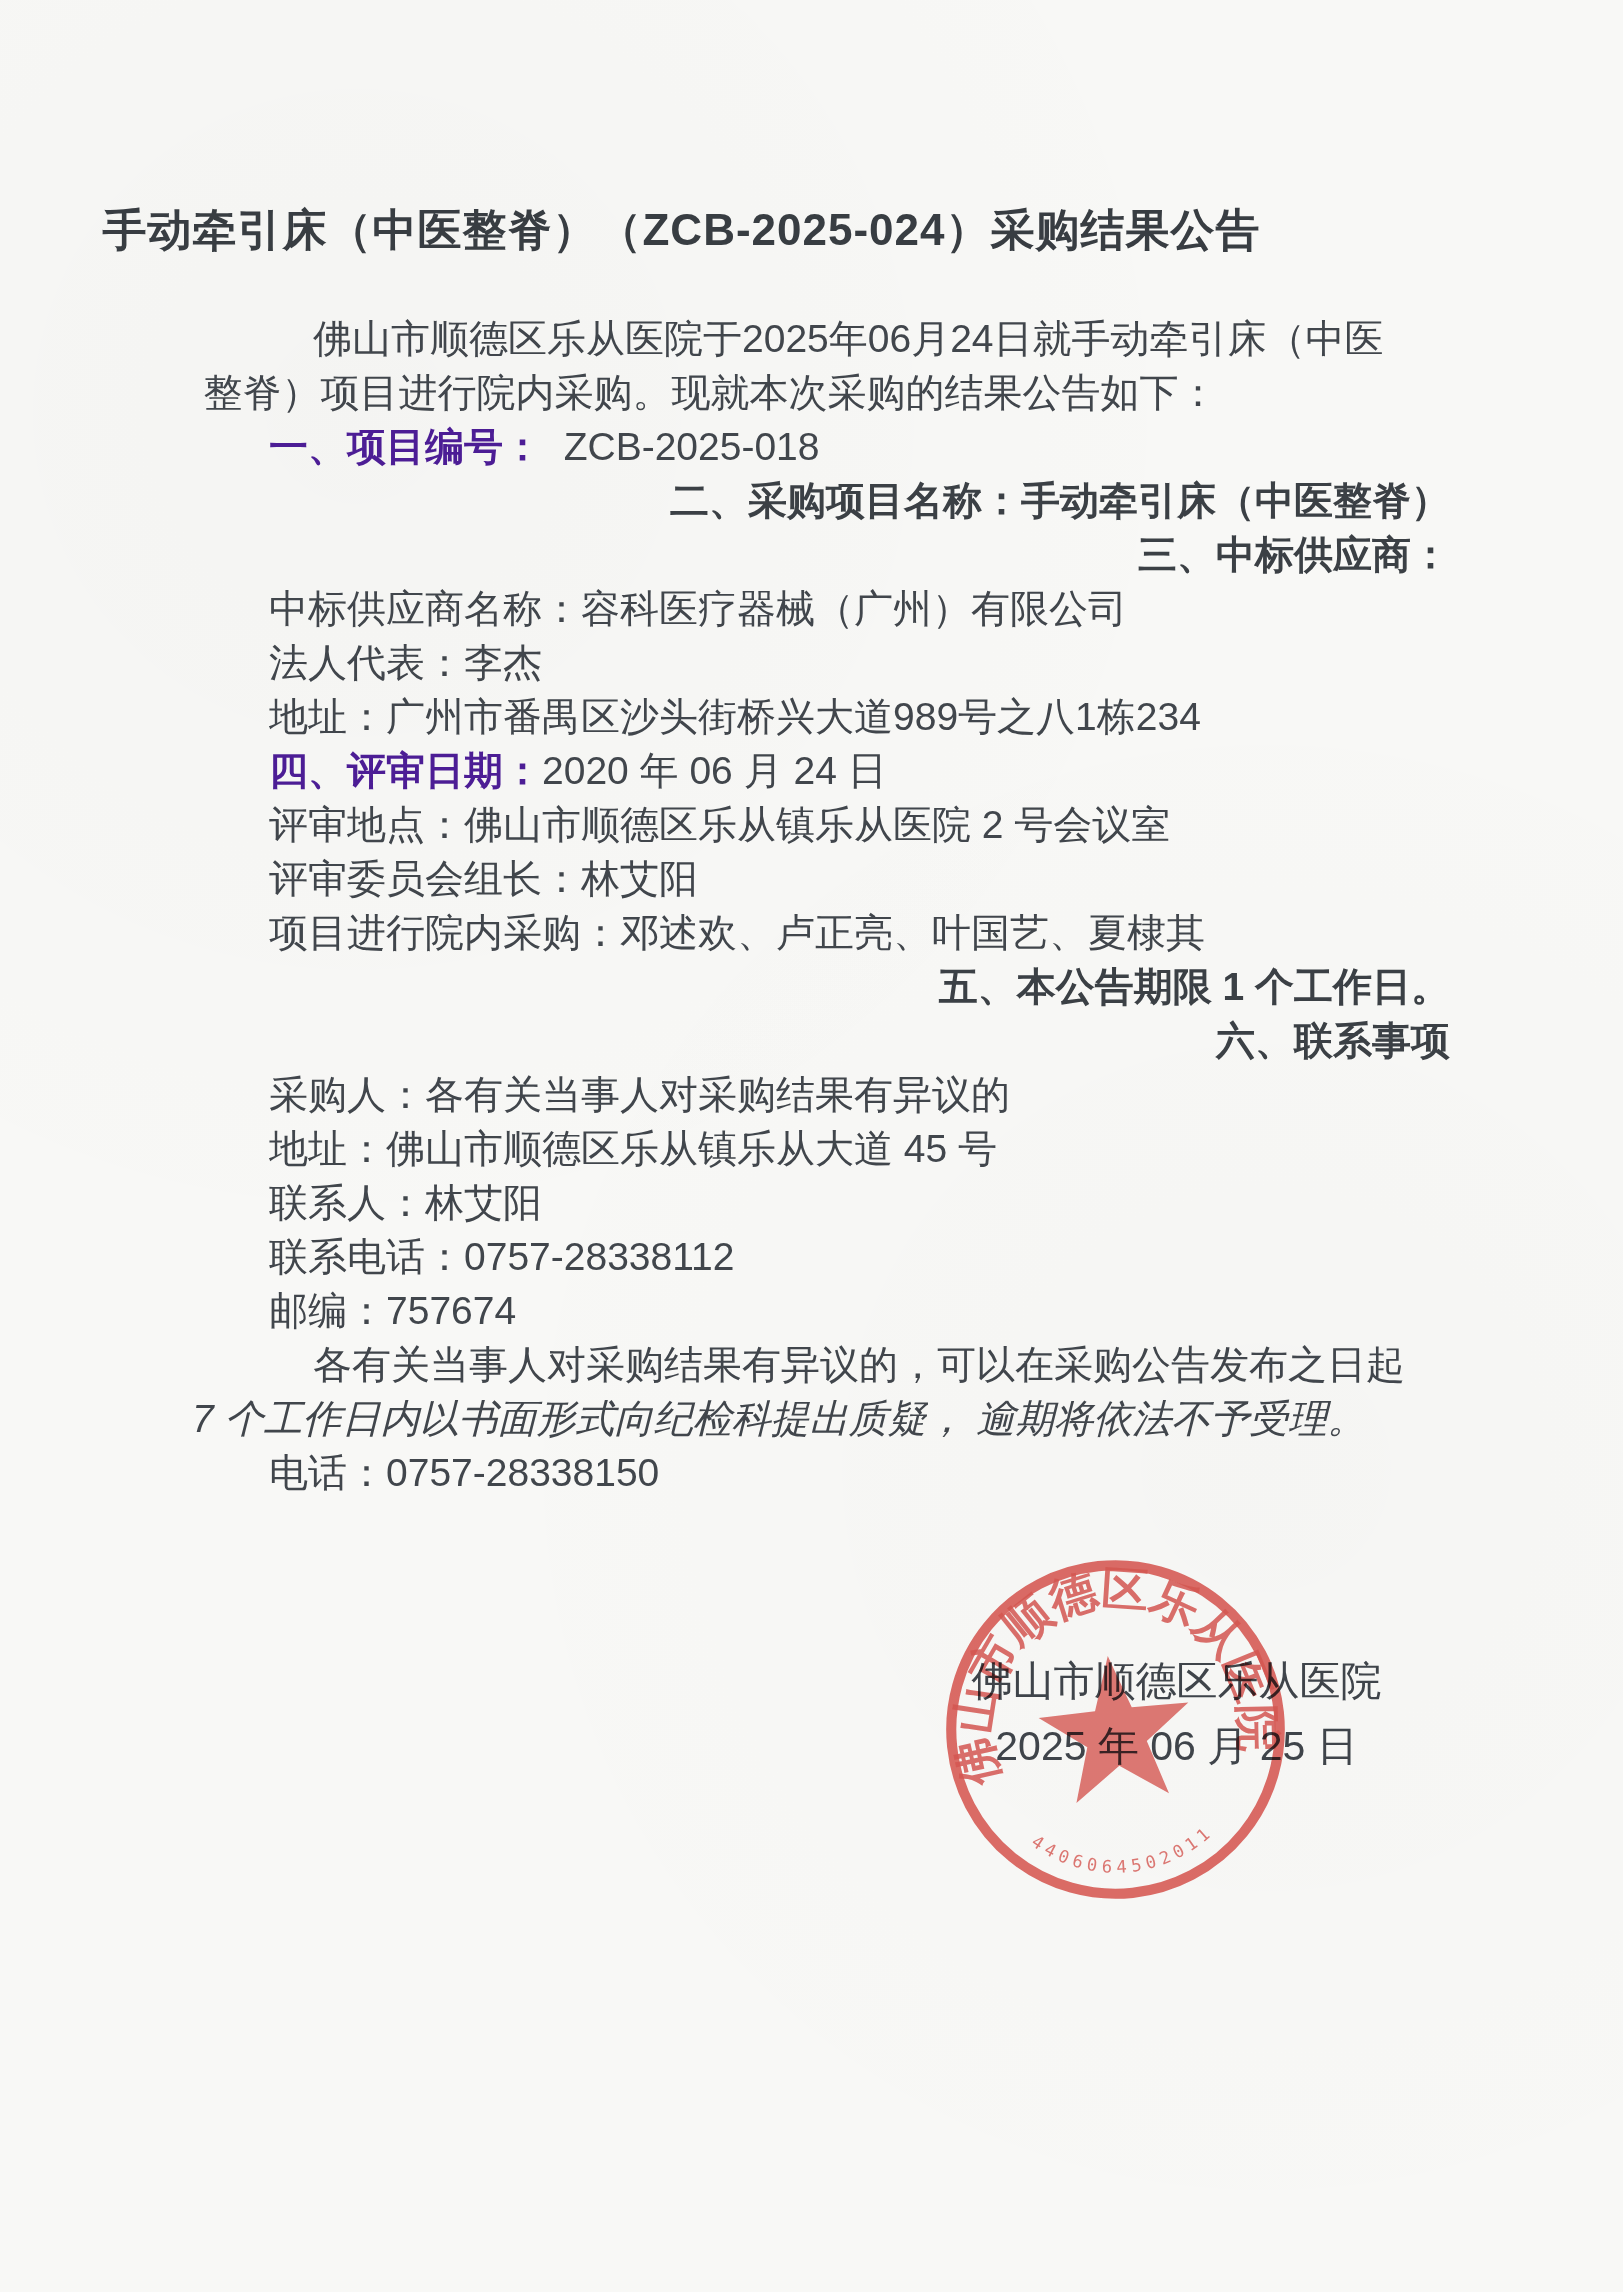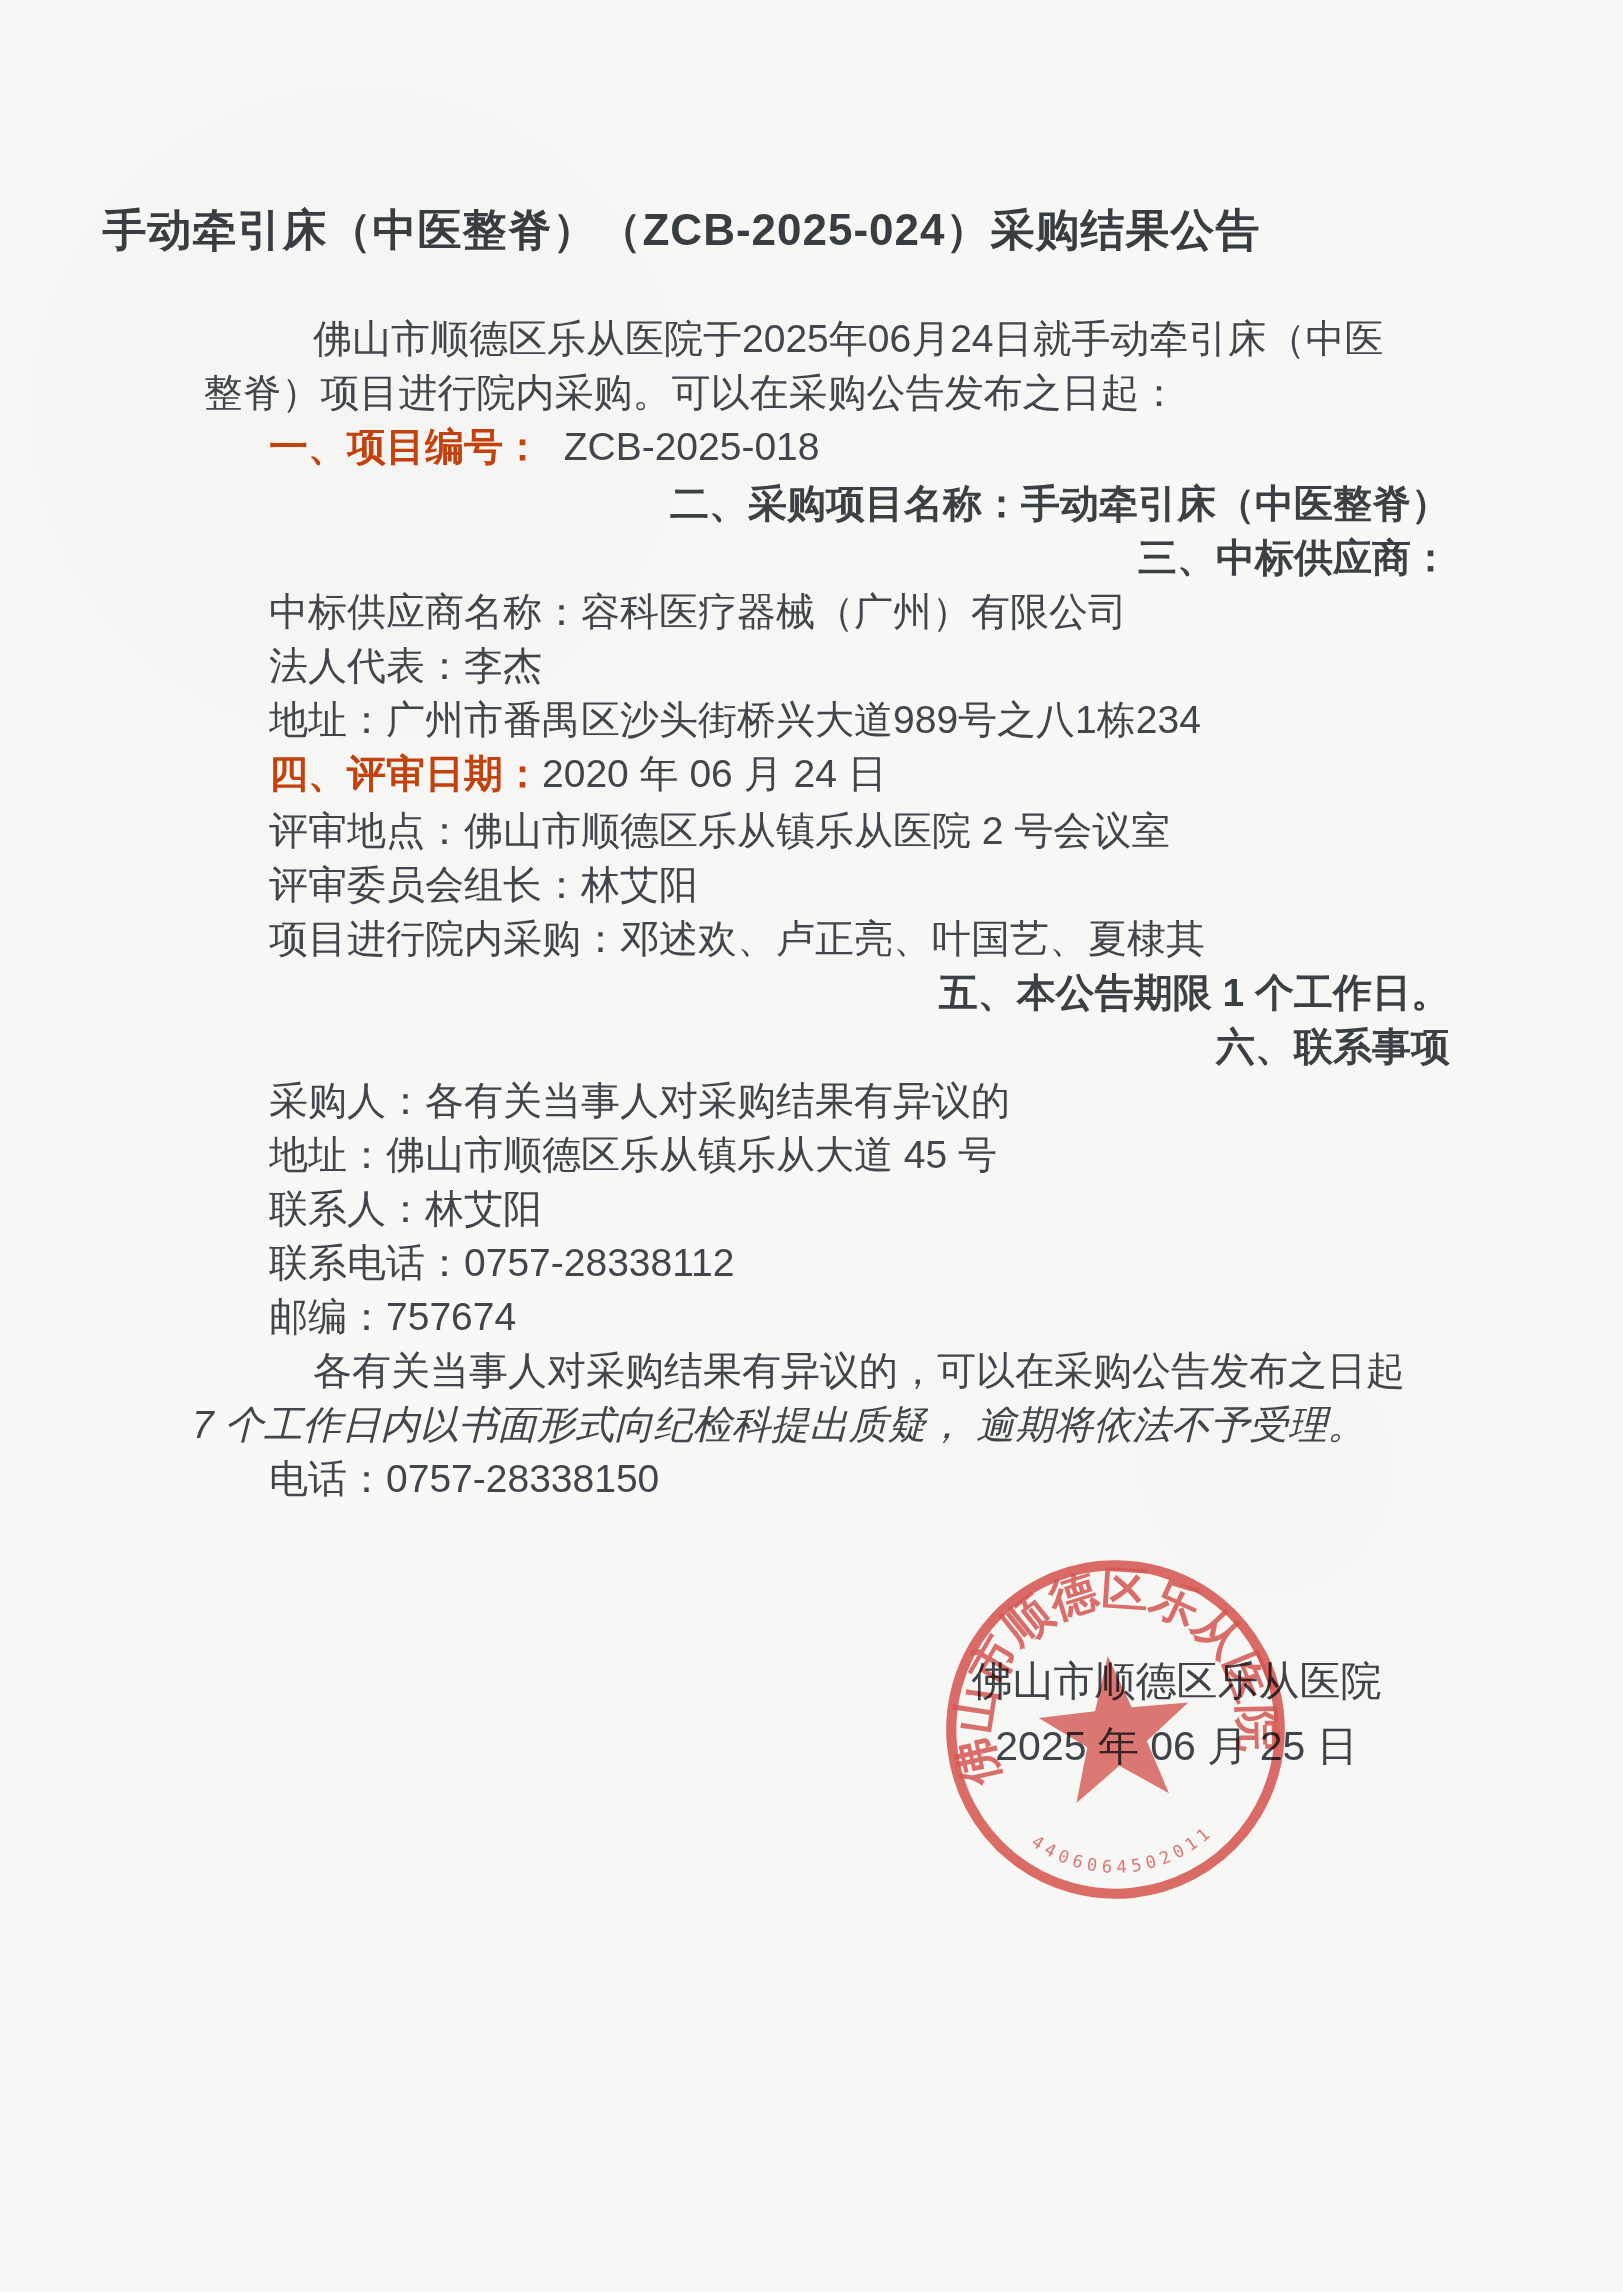--- a/index.html
+++ b/index.html
@@ -41,21 +41,21 @@
   .line{
     font-size:39px;
     line-height:54px;
     white-space:nowrap;
     color:#41464c;
   }
   .line--indent{padding-left:127px;}
   .line--item{padding-left:83px;}
   .line--cont{padding-left:17.6px;}
   .line--flush{padding-left:5.9px;font-style:italic;}
-  .line .lbl{font-weight:700;color:#c2410c;font-family:Liberation Mono, monospace;}
+  .line .lbl{font-weight:700;color:#4c1d95;}
   .line.bold{font-weight:700;color:#3b4045;text-align:right;}
   .line .val{white-space:pre;}
   .signature{
     position:absolute;
     left:961px;top:1649px;
     width:431px;
     text-align:center;
     font-size:41px;
     line-height:65px;
     color:#3f444a;
@@ -73,21 +73,21 @@
 </style>
 </head>
 <body>
 
 <div class="page">
 
   <div class="doc-title">手动牵引床（中医整脊）（ZCB-2025-024）采购结果公告</div>
 
   <div class="doc-body" id="doc-lines">
       <div class="line line--indent">佛山市顺德区乐从医院于2025年06月24日就手动牵引床（中医</div>
-      <div class="line line--cont">整脊）项目进行院内采购。可以在采购公告发布之日起：</div>
+      <div class="line line--cont">整脊）项目进行院内采购。现就本次采购的结果公告如下：</div>
       <div class="line line--item"><span class="lbl">一、项目编号：</span><span class="val">  ZCB-2025-018</span></div>
       <div class="line line--item bold">二、采购项目名称：手动牵引床（中医整脊）</div>
       <div class="line line--item bold">三、中标供应商：</div>
       <div class="line line--item">中标供应商名称：容科医疗器械（广州）有限公司</div>
       <div class="line line--item">法人代表：李杰</div>
       <div class="line line--item">地址：广州市番禺区沙头街桥兴大道989号之八1栋234</div>
       <div class="line line--item"><span class="lbl">四、评审日期：</span><span class="val">2020 年 06 月 24 日</span></div>
       <div class="line line--item">评审地点：佛山市顺德区乐从镇乐从医院 2 号会议室</div>
       <div class="line line--item">评审委员会组长：林艾阳</div>
       <div class="line line--item">项目进行院内采购：邓述欢、卢正亮、叶国艺、夏棣其</div>

